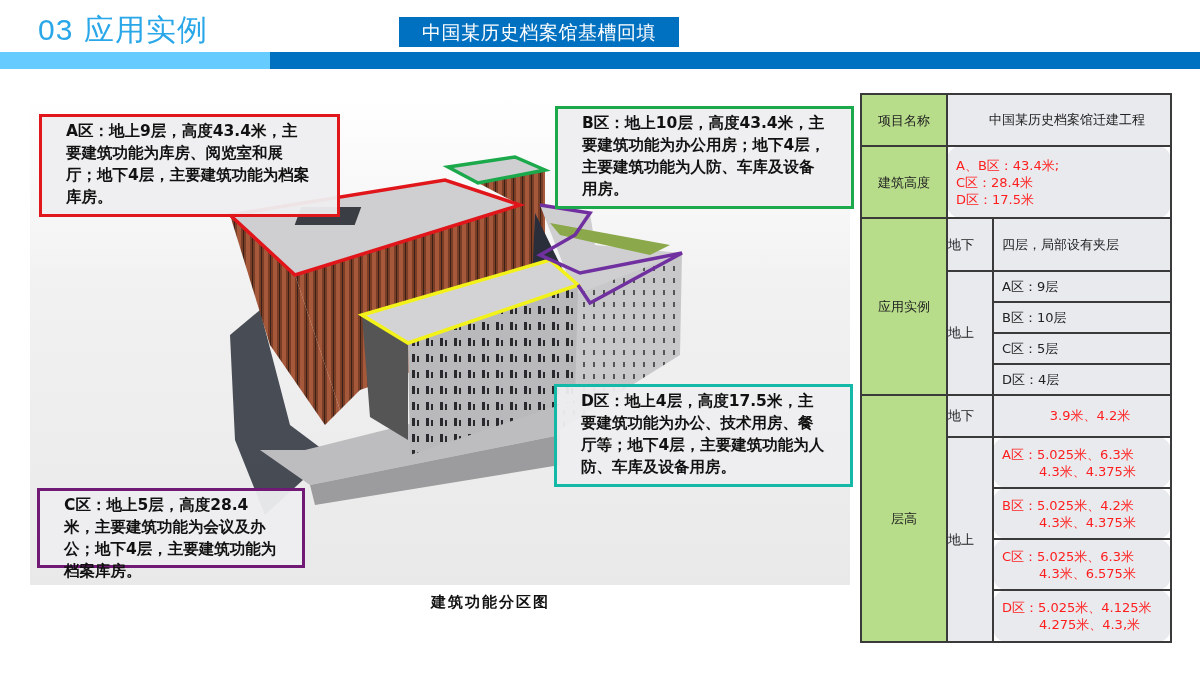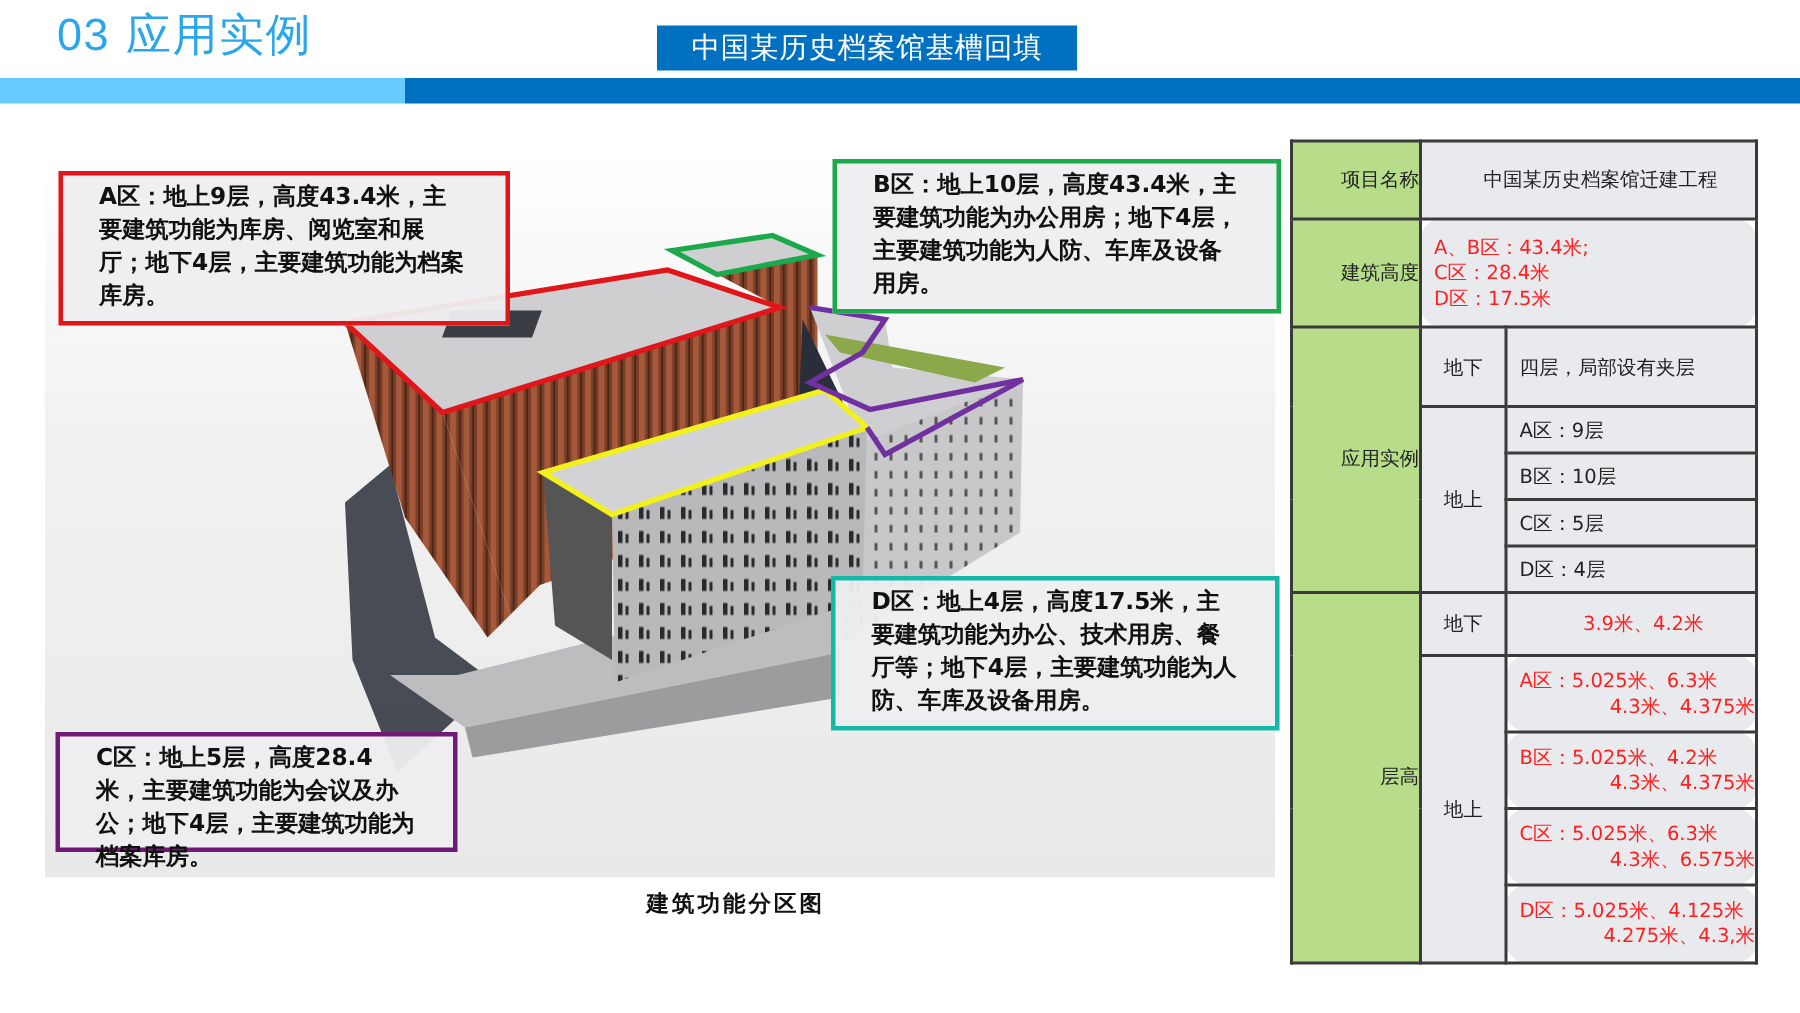--- a/index.html
+++ b/index.html
@@ -1,28 +1,27 @@
 <!DOCTYPE html>
 <html><head>
 <meta charset="utf-8">
 <style>
   * { box-sizing: border-box; margin: 0; padding: 0; }
   html, body { width: 1200px; height: 675px; overflow: hidden; background: #ffffff; }
   body { position: relative; font-family: "DejaVu Sans", "Liberation Sans", sans-serif; }
 
   .section-title {
     position: absolute; left: 38px; top: 4px; height: 40px;
-    font-size: 30px; color: #2AA7E8; line-height: 40px; letter-spacing: 1px;
+    font-size: 30px; color: #2AA7E8; line-height: 52px; letter-spacing: 1px;
   }
   .section-title .num { font-family: "Liberation Sans Narrow", "Liberation Sans", sans-serif; font-weight: normal; }
   .project-tag {
     position: absolute; left: 399px; top: 17px; width: 280px; height: 30px;
     background: #0070C0; color: #ffffff; font-size: 19px; line-height: 30px; text-align: center;
     letter-spacing: 0.5px;
-    margin-left: 39px;
   }
   .banner-light { position: absolute; left: 0; top: 52px; width: 270px; height: 17px; background: #66CCFF; }
   .banner-dark  { position: absolute; left: 270px; top: 52px; width: 930px; height: 17px; background: #0070C0; }
 
   
   .render {
     position: absolute; left: 30px; top: 95px; width: 820px; height: 490px;
     background: linear-gradient(180deg, #ffffff 0%, #f1f1f1 40%, #e9e9e9 100%);
   }
   .render svg { position: absolute; left: 0; top: 0; }
@@ -41,27 +40,27 @@
     position: absolute; left: 340px; top: 593px; width: 210px; text-align: right;
     font-family: "DejaVu Serif", serif; font-weight: bold; font-size: 15px; color: #111; letter-spacing: 2px;
   }
 
   
   .info-table {
     position: absolute; left: 860px; top: 93px; width: 312px;
     border-collapse: collapse; font-family: "DejaVu Sans", sans-serif; font-size: 13px; color: #222;
   }
   .info-table td { border: 2px solid #3a3a3a; background: #E8EAEE; vertical-align: middle; }
-  .info-table td.label { background: #B8DD8A; text-align: right; width: 86px; line-height: 17px; }
-  .info-table td.sub { text-align: center; width: 57px; }
+  .info-table td.label { background: #B8DD8A; text-align: center; width: 86px; line-height: 17px; }
+  .info-table td.sub { text-align: left; width: 46px; }
   .info-table td.val { padding-left: 8px; }
   .info-table td.center { text-align: center; padding-left: 16px; }
   .red { color: #FF1E1E; }
   .info-table .multi { line-height: 17px; border-radius: 14px; }
-  .info-table .indent { padding-left: 37px; display: block; text-align: right; }
+  .info-table .indent { padding-left: 37px; display: block; }
 </style>
 </head>
 <body>
 
 <div class="section-title">
   <span class="num">03</span>
   <span>应用实例</span>
 </div>
 <div class="project-tag">中国某历史档案馆基槽回填</div>
 <div class="banner-light"></div>

